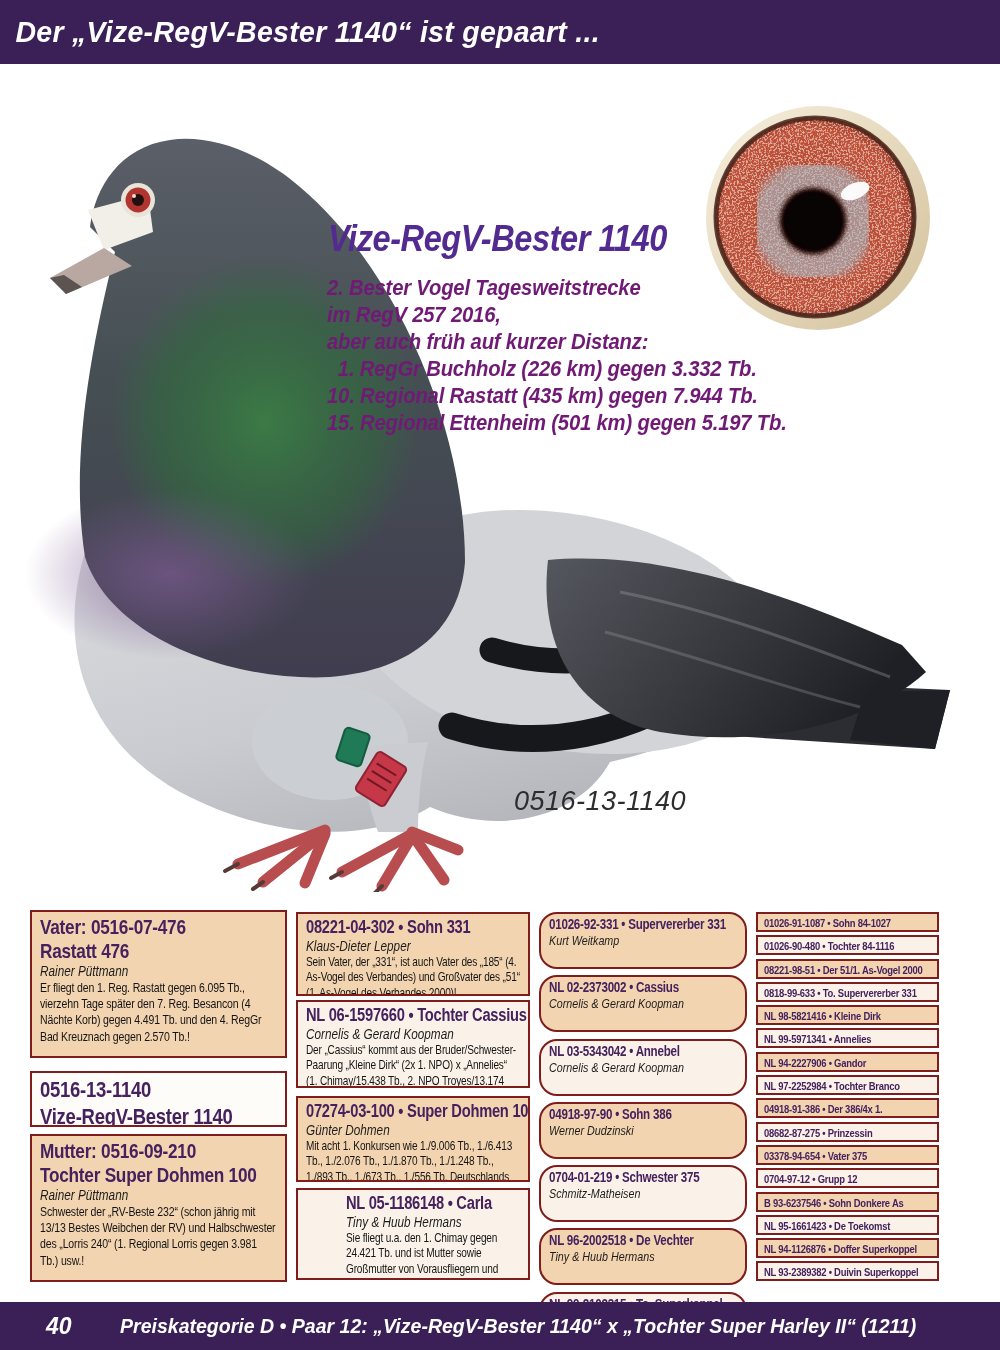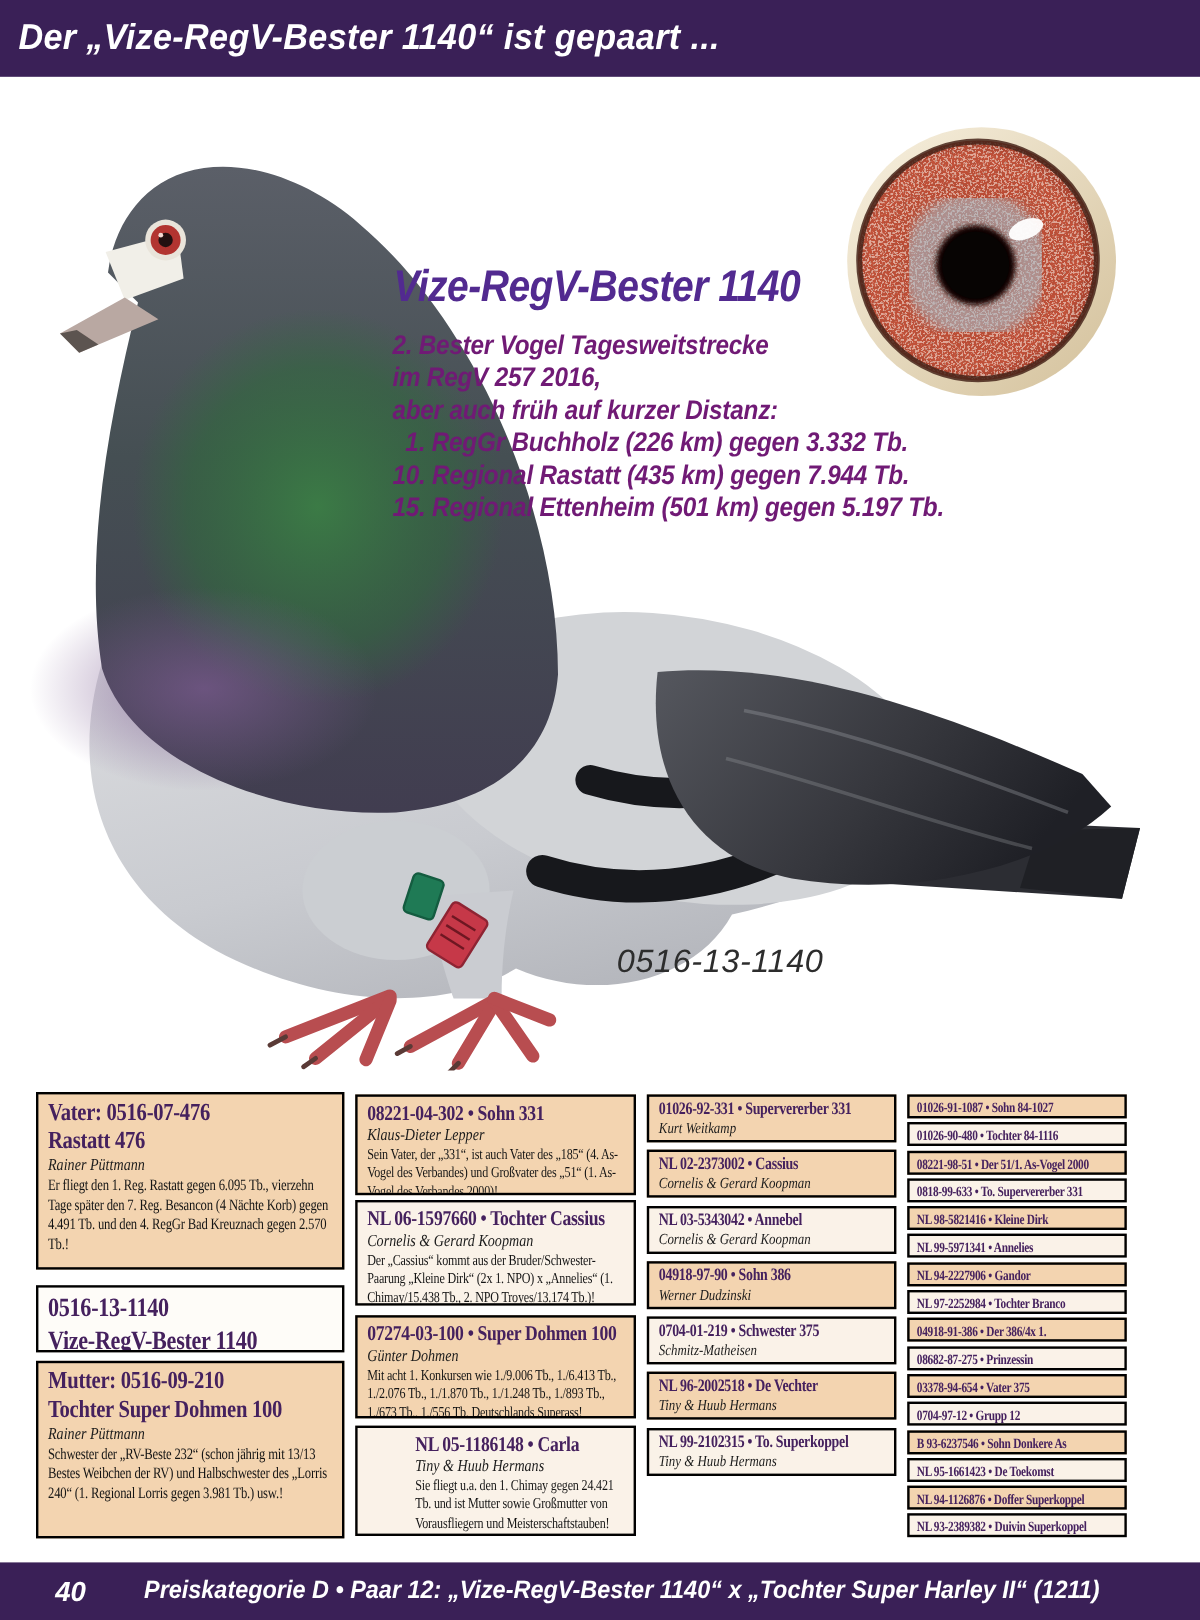--- a/index.html
+++ b/index.html
@@ -22,31 +22,31 @@
   .hero-line{white-space:nowrap;transform:scaleX(.9);transform-origin:0 0;letter-spacing:-.2px;}
   .hl-ind1{padding-left:12px;}
   .ring-number{position:absolute;left:514px;top:786px;font-size:27px;font-style:italic;color:#2d2d2d;
                letter-spacing:.5px;}
   
   .col{position:absolute;}
   .col1{left:30px;top:910px;width:257px;}
   .col2{left:296px;top:912px;width:234px;}
   .col3{left:539px;top:912px;width:208px;}
   .col4{left:756px;top:912px;width:183px;}
-  .pbox{box-sizing:border-box;border:2px solid #000000;padding:3px 8px 2px 8px;overflow:hidden;font-family:Liberation Serif, serif;}
+  .pbox{box-sizing:border-box;border:2px solid #7f1d1d;padding:3px 8px 2px 8px;overflow:hidden;}
   .tan{background:#f3d4b0;}
   .cream{background:#faf2e8;}
   .white{background:#fefcf8;}
   .b-c1{height:148px;margin-bottom:13px;}
   .b-c1-mid{height:56px;margin-bottom:7px;}
   .b-c2{height:84px;margin-bottom:4px;}
   .b-c2b{height:88px;margin-bottom:8px;}
   .b-c2c{height:86px;margin-bottom:6px;}
   .b-c2d{height:92px;margin-bottom:0;padding-left:48px;}
-  .b-c3{height:40px;margin-bottom:6.3px;padding-top:2px;}
+  .b-c3{height:57px;margin-bottom:6.3px;padding-top:2px;border-radius:18px;}
   .b-c4{height:20px;margin-bottom:3.3px;padding:1px 6px 0 6px;}
   .cond{display:block;transform:scaleX(.84);transform-origin:0 0;width:119%;}
   .cond80{display:block;transform:scaleX(.8);transform-origin:0 0;width:125%;}
   .t-purple{color:#45215e;}
   .bx-title1{font-size:20.5px;font-weight:bold;line-height:24px;white-space:nowrap;letter-spacing:-.3px;}
   .bx-subject{font-size:22px;font-weight:bold;line-height:27px;white-space:nowrap;letter-spacing:-.3px;}
   .bx-title2{font-size:17.5px;font-weight:bold;line-height:21px;white-space:nowrap;letter-spacing:-.3px;}
   .bx-title3{font-size:14.5px;font-weight:bold;line-height:17px;white-space:nowrap;letter-spacing:-.3px;}
   .bx-title4{font-size:11.8px;font-weight:bold;line-height:16px;white-space:nowrap;letter-spacing:-.3px;}
   .bx-breeder{font-size:14px;font-style:italic;line-height:17px;color:#1c1c1c;white-space:nowrap;}

